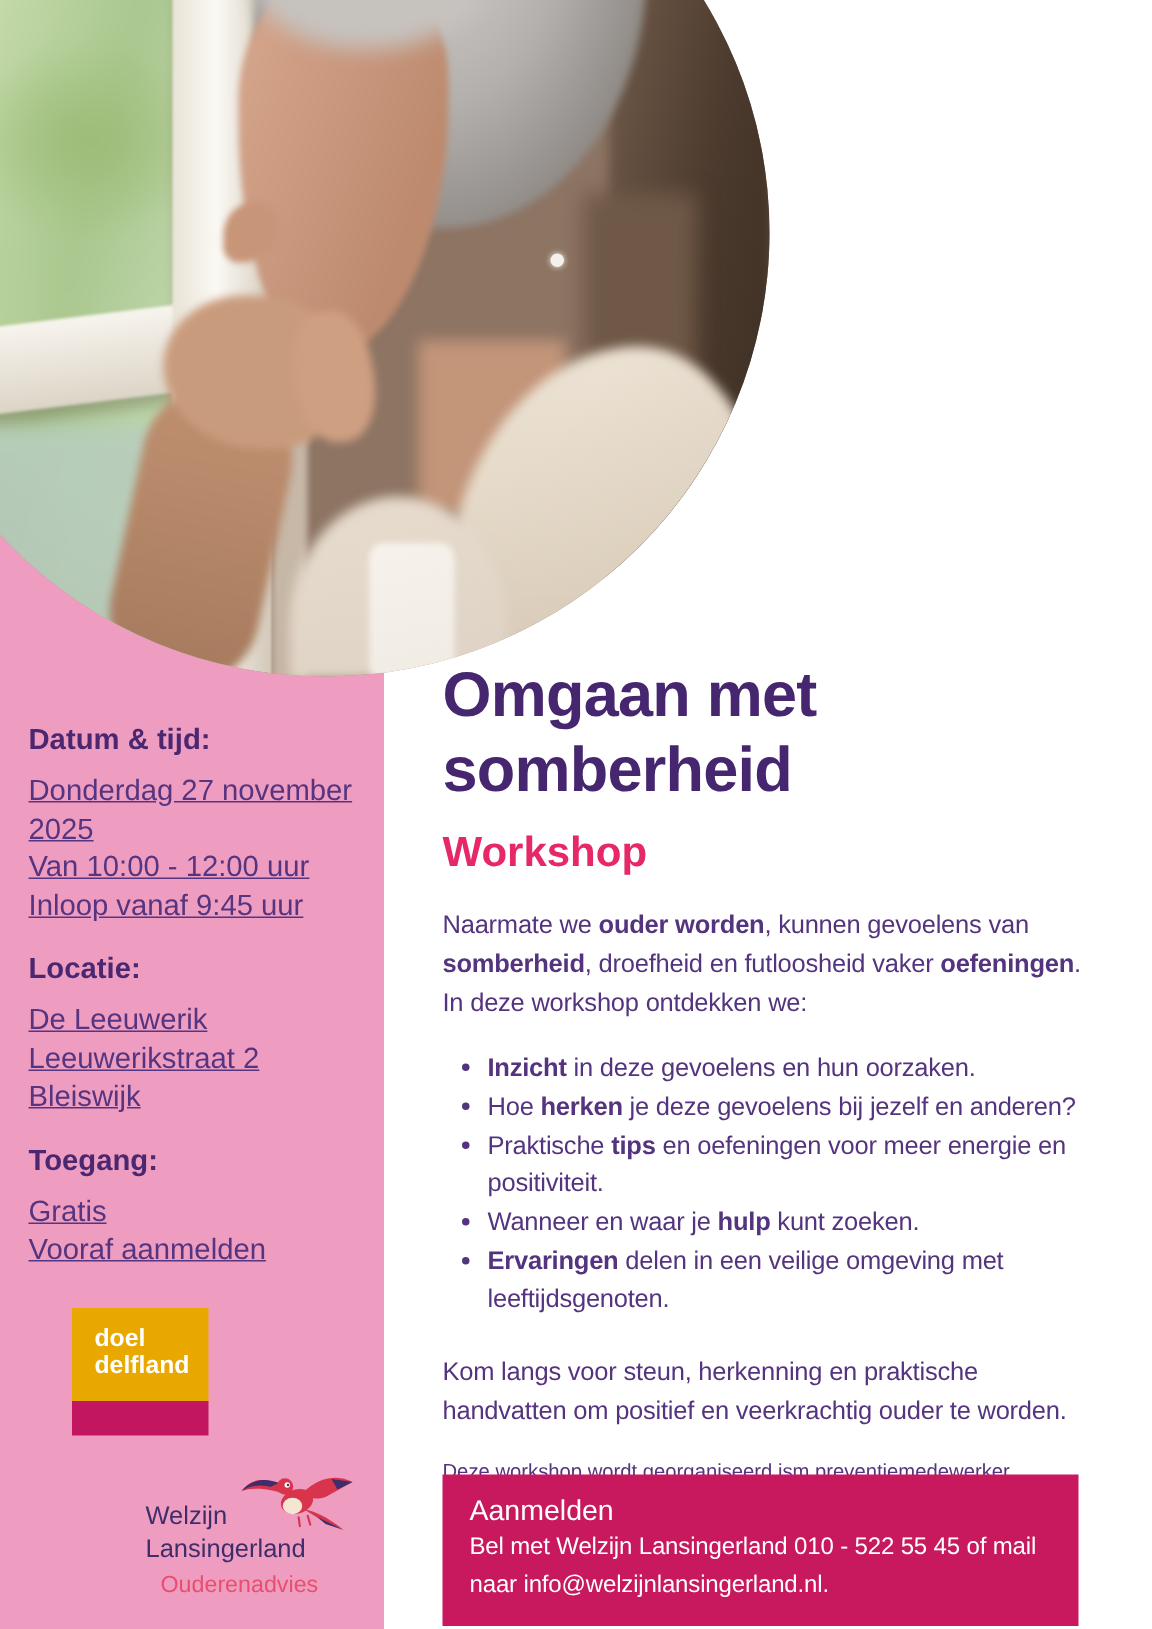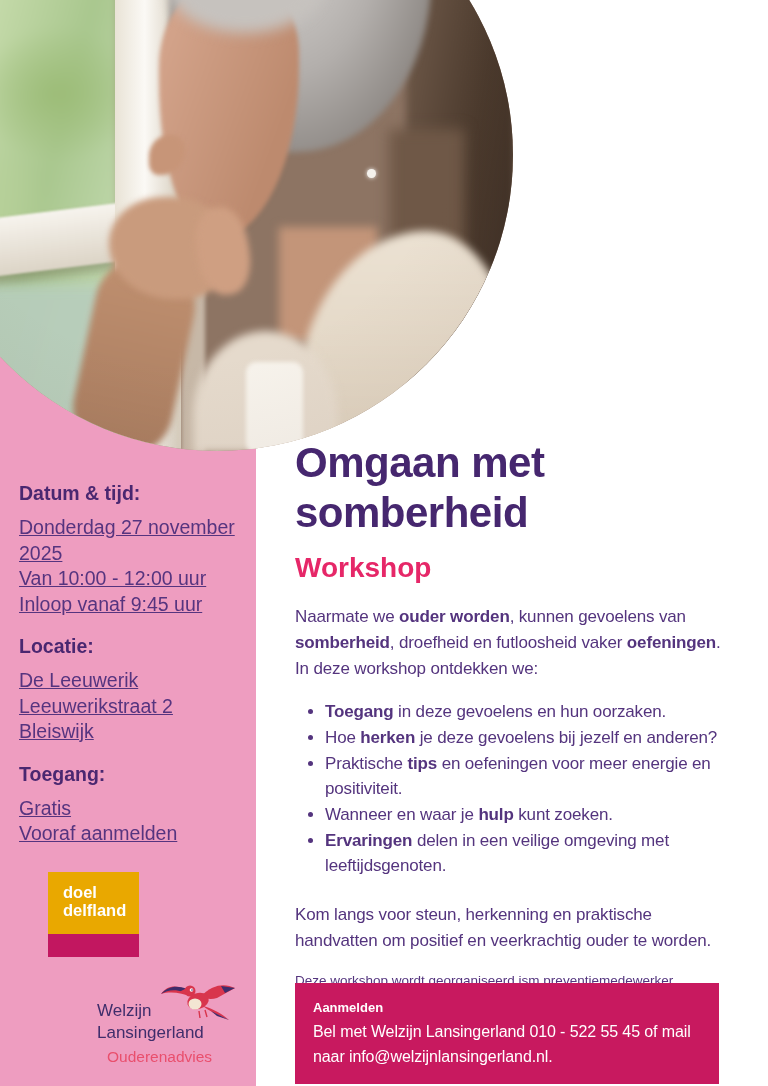--- a/index.html
+++ b/index.html
@@ -81,21 +81,21 @@
   .subtitle{margin-top:15px;font-size:28px;line-height:30px;font-weight:700;color:var(--c-accent);}
   .intro{margin-top:21px;font-size:17px;line-height:26px;letter-spacing:-.15px;}
   .bullets{margin:15px 0 0;padding-left:30px;font-size:17px;line-height:25px;letter-spacing:-.15px;}
   .bullets li{margin-bottom:1px;}
   .outro{margin-top:24px;font-size:17px;line-height:26px;letter-spacing:-.15px;}
   .footnote{margin-top:17px;font-size:13.5px;line-height:19px;max-width:400px;}
   b{font-weight:700;}
 
   .signup{position:absolute;left:295px;top:983px;width:424px;box-sizing:border-box;
     background:var(--c-signup);color:#fff;padding:12px 18px 15px;}
-  .signup-title{font-weight:700;font-size:13px;line-height:25px;}
+  .signup-title{font-weight:400;font-size:19px;line-height:25px;}
   .signup-line{font-size:16px;line-height:24.5px;letter-spacing:-.1px;}
 
   
   .doel-logo{position:absolute;left:48px;top:872px;width:91px;}
   .doel-square{height:62px;box-sizing:border-box;background:var(--c-yellow);color:#fff;
     font-weight:700;font-size:16.5px;line-height:18px;padding:11px 0 0 15px;}
   .doel-bar{height:23px;background:var(--c-bar);}
 
   .welzijn-logo{position:absolute;left:97px;top:981px;width:160px;color:var(--c-logo-text);}
   .wl-bird{position:absolute;left:62px;top:0;width:78px;height:42px;}
@@ -149,21 +149,21 @@
   </div>
 
   <div class="main-col">
     <h1 class="page-title">
       <span>Omgaan met</span>
       <span>somberheid</span>
     </h1>
     <div class="subtitle">Workshop</div>
     <p class="intro"><span>Naarmate we </span><b>ouder worden</b><span>, kunnen gevoelens van </span><b>somberheid</b><span>, droefheid en futloosheid vaker </span><b>oefeningen</b><span>. In deze workshop ontdekken we:</span></p>
     <ul class="bullets">
-      <li><b>Toegang</b><span> in deze gevoelens en hun oorzaken.</span></li>
+      <li><b>Inzicht</b><span> in deze gevoelens en hun oorzaken.</span></li>
       <li><span>Hoe </span><b>herken</b><span> je deze gevoelens bij jezelf en anderen?</span></li>
       <li><span>Praktische </span><b>tips</b><span> en oefeningen voor meer energie en positiviteit.</span></li>
       <li><span>Wanneer en waar je </span><b>hulp</b><span> kunt zoeken.</span></li>
       <li><b>Ervaringen</b><span> delen in een veilige omgeving met leeftijdsgenoten.</span></li>
     </ul>
     <p class="outro">Kom langs voor steun, herkenning en praktische handvatten om positief en veerkrachtig ouder te worden.</p>
     <p class="footnote">Deze workshop wordt georganiseerd ism preventiemedewerker GGZ Delfland.</p>
   </div>
 
   <div class="signup">

